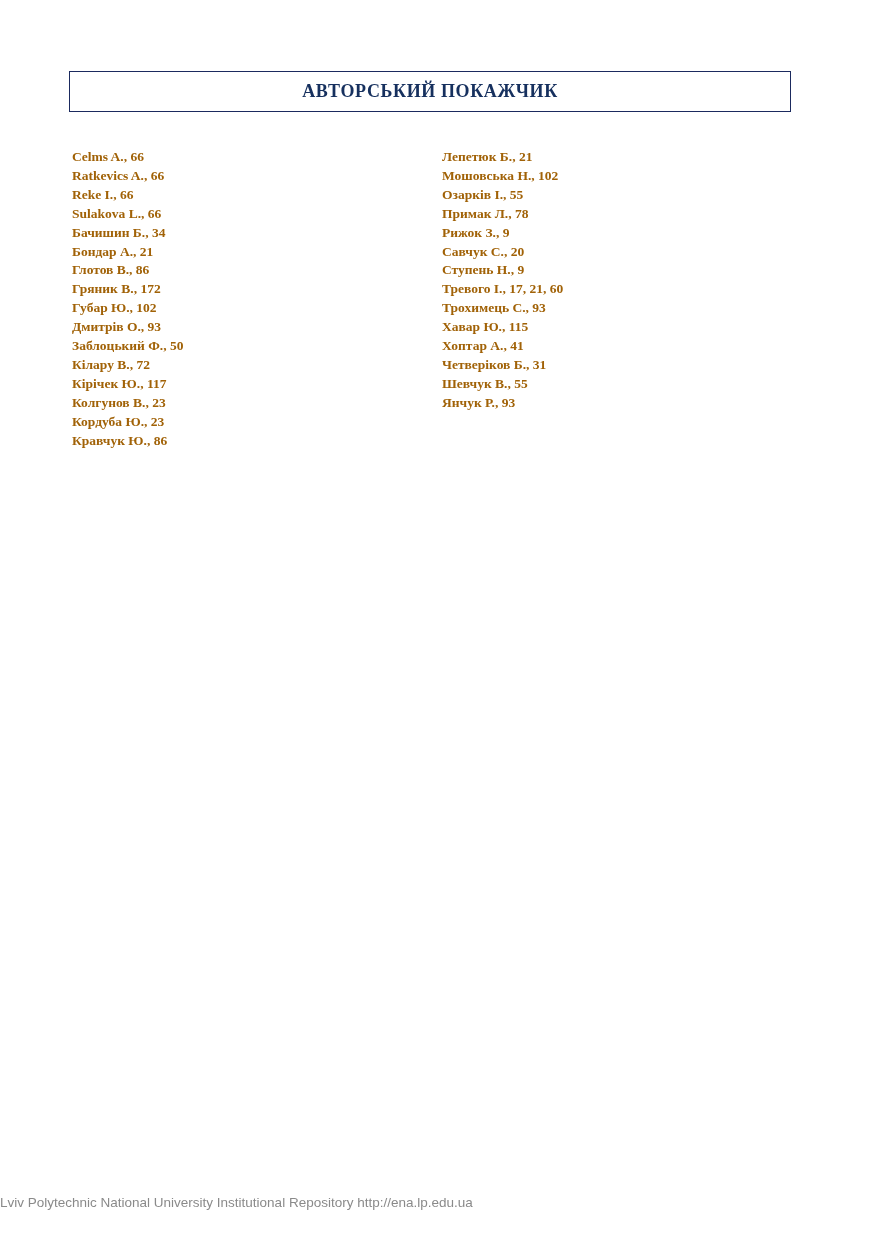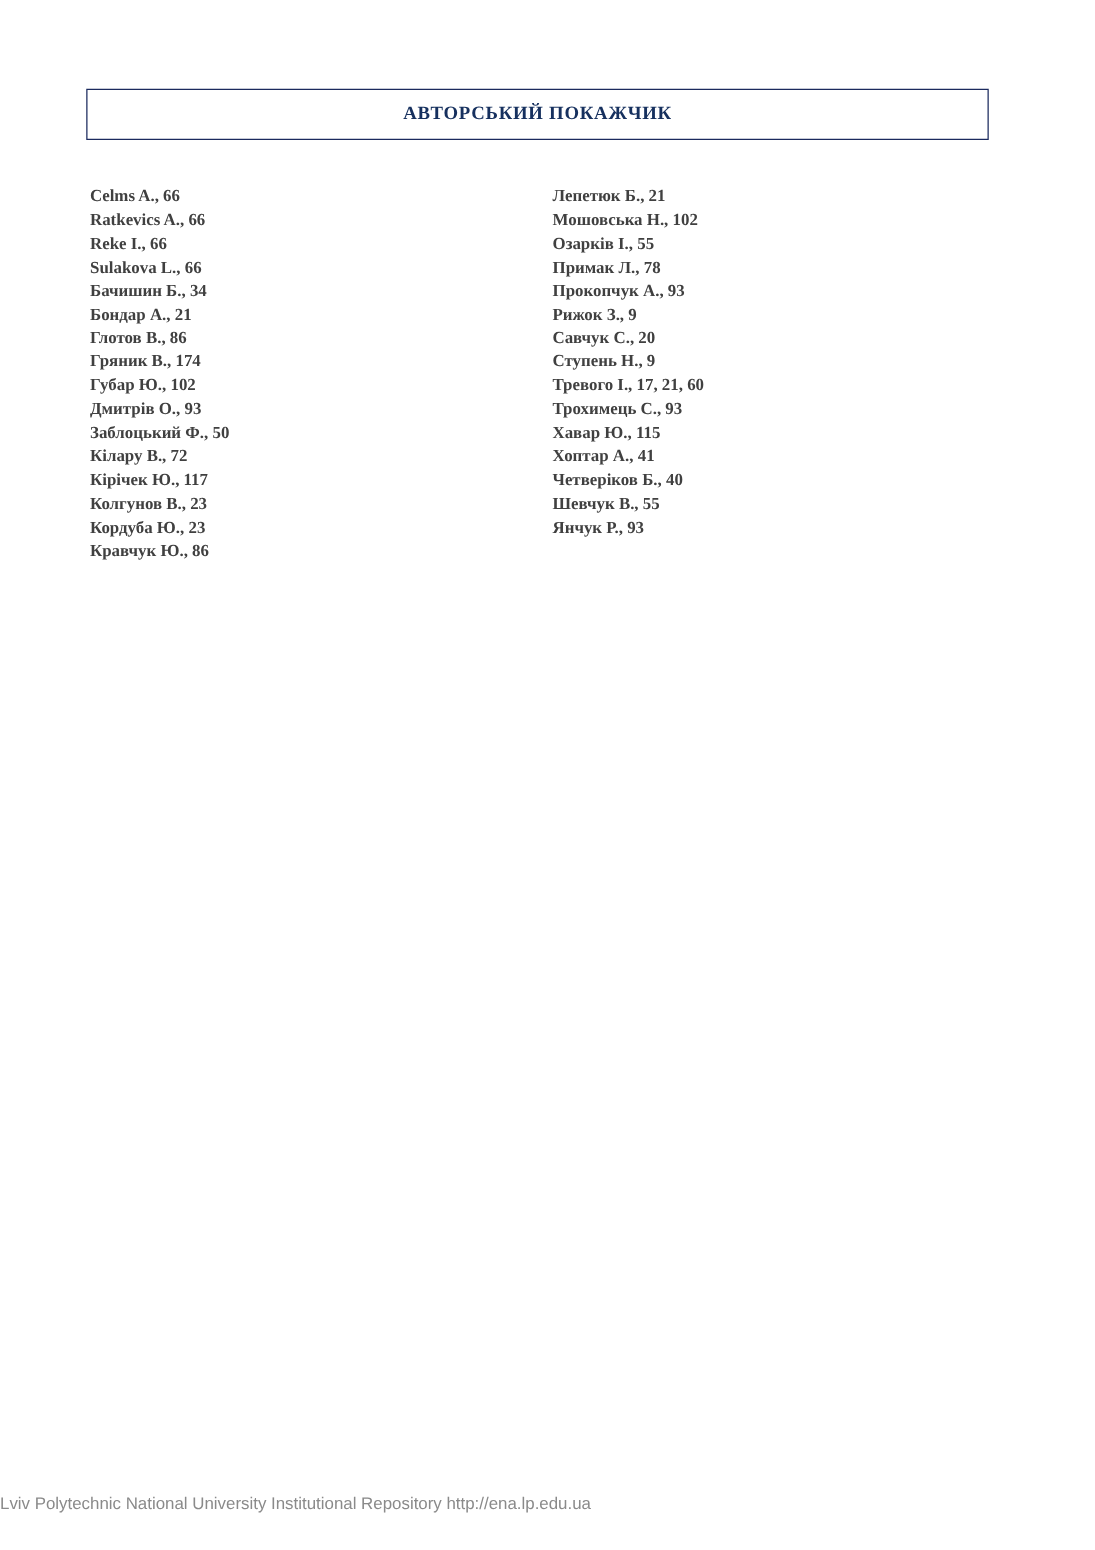--- a/index.html
+++ b/index.html
@@ -30,21 +30,21 @@
     height: 41px;
     border: 1.5px solid #1b2a5e;
     box-sizing: border-box;
     display: flex;
     align-items: center;
     justify-content: center;
   }
   .title-text {
     font-family: "Liberation Serif", serif;
     font-weight: bold;
-    font-size: 15px;
+    font-size: 18px;
     letter-spacing: 0.6px;
     color: #16305e;
     text-align: center;
   }
   .columns {
     position: absolute;
     left: 72px;
     top: 148px;
     width: 720px;
     display: flex;
@@ -60,21 +60,21 @@
   }
   .col-right {
     width: 350px;
     justify-content: flex-end;
   }
   .entry {
     font-family: "Liberation Serif", serif;
     font-weight: bold;
     font-size: 13.5px;
     line-height: 18.9px;
-    color: #404040;
+    color: #a16207;
     white-space: nowrap;
   }
   .footer {
     position: absolute;
     left: 0;
     top: 1195px;
     width: 876px;
     text-align: left;
     font-family: "Liberation Sans", sans-serif;
     font-size: 13.5px;
@@ -92,44 +92,43 @@
 
   <div class="columns">
     <div class="col col-left">
       <div class="entry">Celms A., 66</div>
       <div class="entry">Ratkevics A., 66</div>
       <div class="entry">Reke I., 66</div>
       <div class="entry">Sulakova L., 66</div>
       <div class="entry">Бачишин Б., 34</div>
       <div class="entry">Бондар А., 21</div>
       <div class="entry">Глотов В., 86</div>
-      <div class="entry">Гряник В., 174</div>
+      <div class="entry">Гряник В., 172</div>
       <div class="entry">Губар Ю., 102</div>
       <div class="entry">Дмитрів О., 93</div>
       <div class="entry">Заблоцький Ф., 50</div>
       <div class="entry">Кілару В., 72</div>
       <div class="entry">Кірічек Ю., 117</div>
       <div class="entry">Колгунов В., 23</div>
       <div class="entry">Кордуба Ю., 23</div>
       <div class="entry">Кравчук Ю., 86</div>
     </div>
     <div class="col col-right">
       <div class="entry">Лепетюк Б., 21</div>
       <div class="entry">Мошовська Н., 102</div>
       <div class="entry">Озарків І., 55</div>
       <div class="entry">Примак Л., 78</div>
-      <div class="entry">Прокопчук А., 93</div>
       <div class="entry">Рижок З., 9</div>
       <div class="entry">Савчук С., 20</div>
       <div class="entry">Ступень Н., 9</div>
       <div class="entry">Тревого І., 17, 21, 60</div>
       <div class="entry">Трохимець С., 93</div>
       <div class="entry">Хавар Ю., 115</div>
       <div class="entry">Хоптар А., 41</div>
-      <div class="entry">Четверіков Б., 40</div>
+      <div class="entry">Четверіков Б., 31</div>
       <div class="entry">Шевчук В., 55</div>
       <div class="entry">Янчук Р., 93</div>
     </div>
   </div>
 
   <div class="footer">Lviv Polytechnic National University Institutional Repository http://ena.lp.edu.ua</div>
 
 </div>
 
 </body></html>

